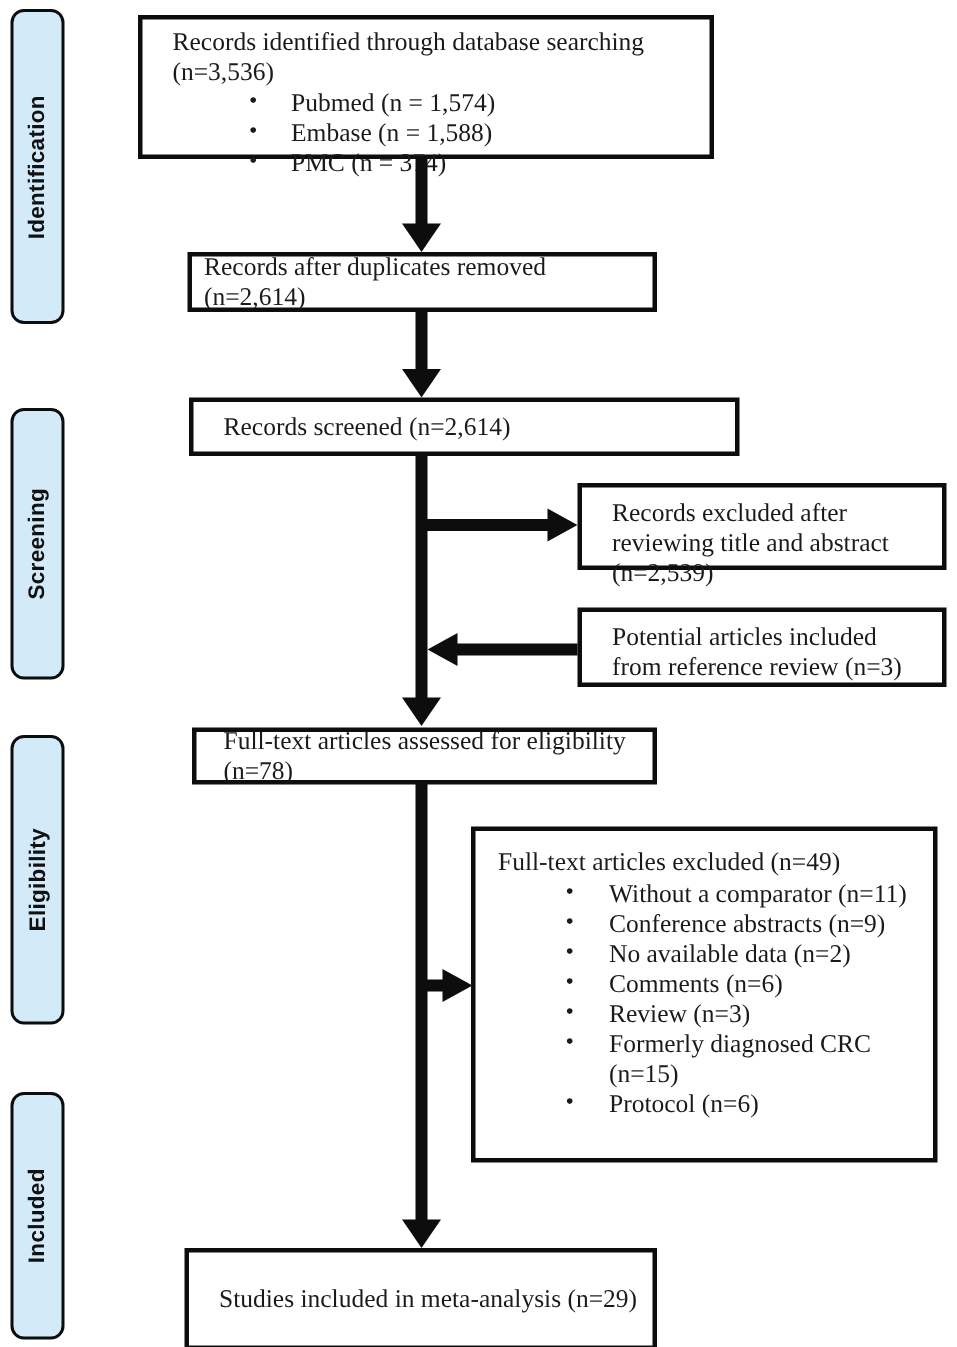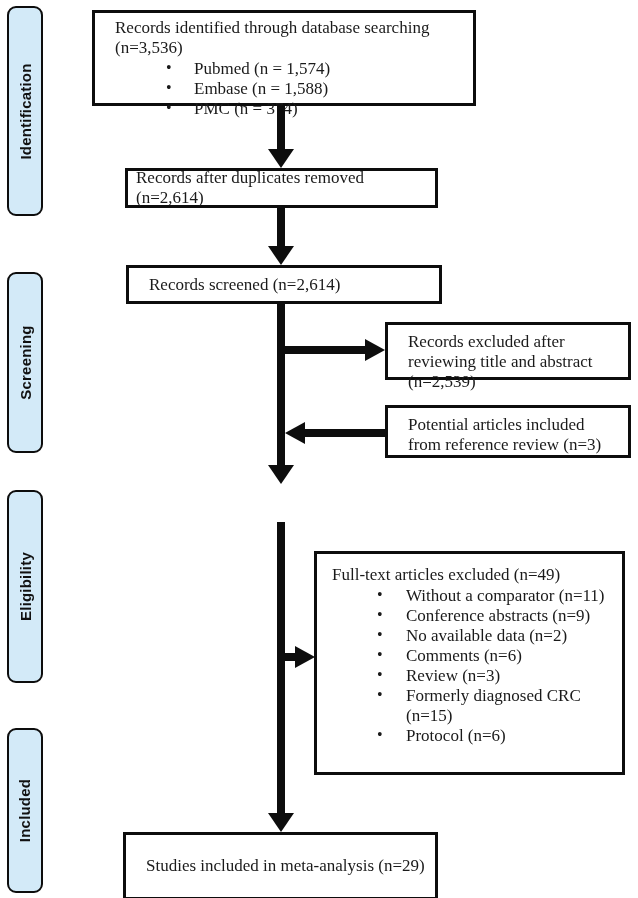--- a/index.html
+++ b/index.html
@@ -24,21 +24,21 @@
   #stage-eligibility{top:490px;height:193px;}
   #stage-included{top:728px;height:165px;}
   
   .fbox{
     position:absolute;background:#ffffff;border:3px solid #0d0d0d;
     font-size:17px;line-height:20px;
   }
   .fbox.center{display:flex;align-items:center;}
   #box-identified{left:92px;top:10px;width:384px;height:96px;padding:5px 8px 0 20px;}
   #box-duplicates{left:125px;top:168px;width:313px;height:40px;padding-left:8px;}
-  #box-screened{left:126px;top:265px;width:316px;height:39px;padding-left:20px;}
+  #box-screened{left:126px;top:265px;width:367px;height:39px;padding-left:20px;}
   #box-excluded-ta{left:385px;top:322px;width:246px;height:58px;padding:7px 10px 0 20px;}
   #box-refreview{left:385px;top:405px;width:246px;height:53px;padding:7px 10px 0 20px;}
   #box-fulltext{left:128px;top:485px;width:310px;height:38px;padding-left:18px;}
   #box-ft-excluded{left:314px;top:551px;width:311px;height:224px;padding:11px 8px 0 15px;}
   #box-included-meta{left:123px;top:832px;width:315px;height:68px;padding-left:20px;}
   
   ul.blist{margin:1px 0 0 0;padding:0;list-style:none;}
   ul.blist li{position:relative;padding-left:79px;}
   ul.blist li::before{content:"\2022";position:absolute;left:51px;top:-1px;font-size:16px;}
   #box-ft-excluded ul.blist li{padding-left:74px;}
@@ -92,20 +92,23 @@
   </div>
 
   <div class="fbox" id="box-excluded-ta">
     <div>Records excluded after reviewing title and abstract (n=2,539)</div>
   </div>
 
   <div class="fbox" id="box-refreview">
     <div>Potential articles included from reference review (n=3)</div>
   </div>
 
+  <div class="fbox center" id="box-fulltext">
+    <div>Full-text articles assessed for eligibility (n=78)</div>
+  </div>
 
   <div class="fbox" id="box-ft-excluded">
     <div>Full-text articles excluded (n=49)</div>
     <ul class="blist">
       <li>Without a comparator (n=11)</li>
       <li>Conference abstracts (n=9)</li>
       <li>No available data (n=2)</li>
       <li>Comments (n=6)</li>
       <li>Review (n=3)</li>
       <li>Formerly diagnosed CRC (n=15)</li>

